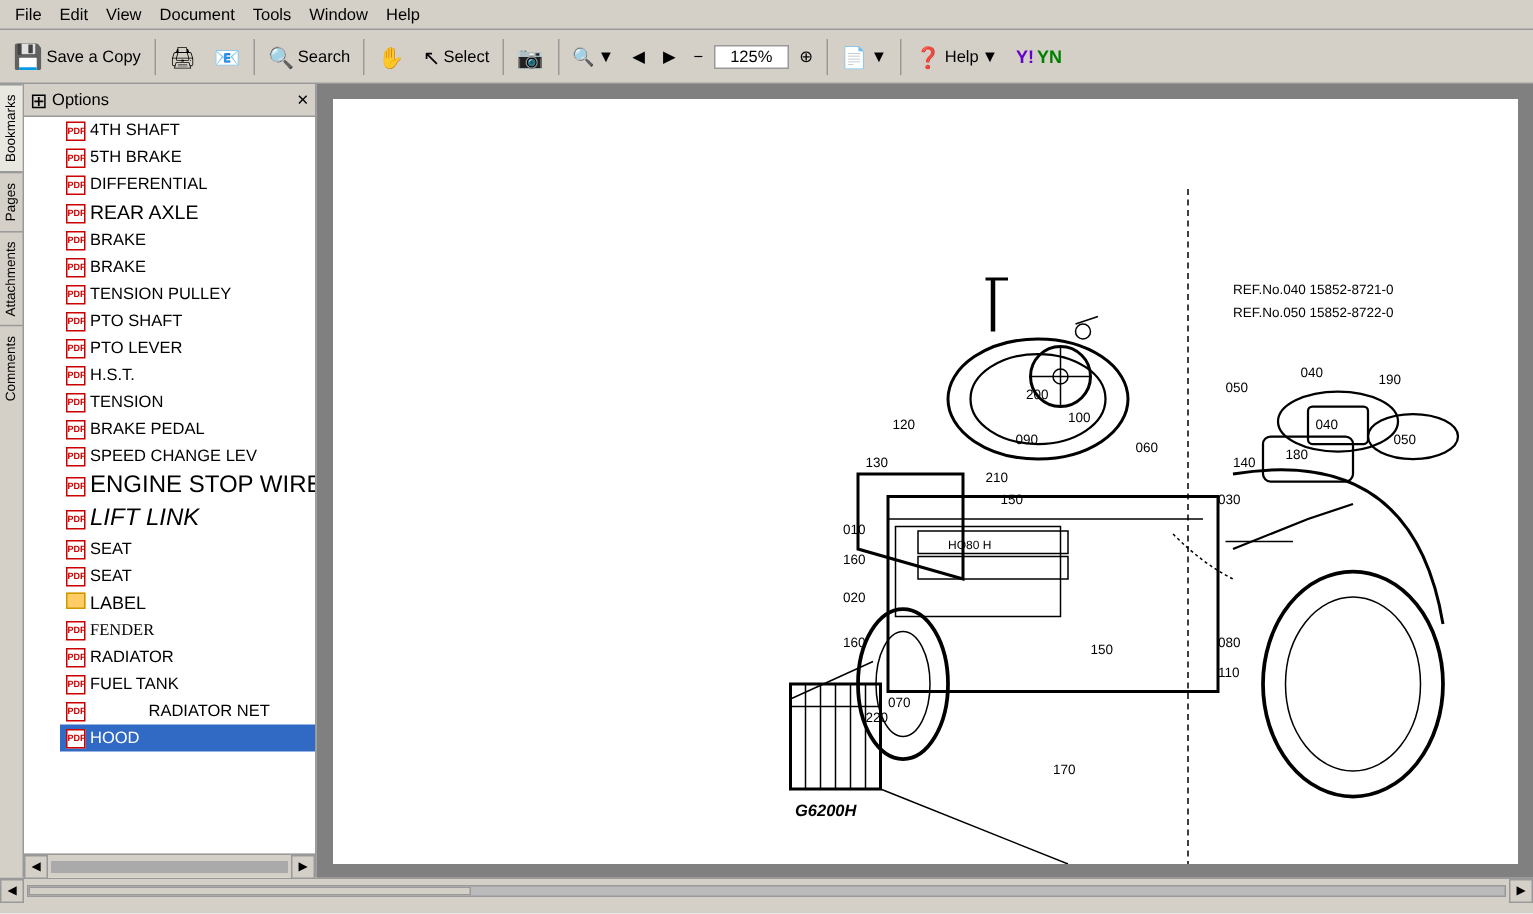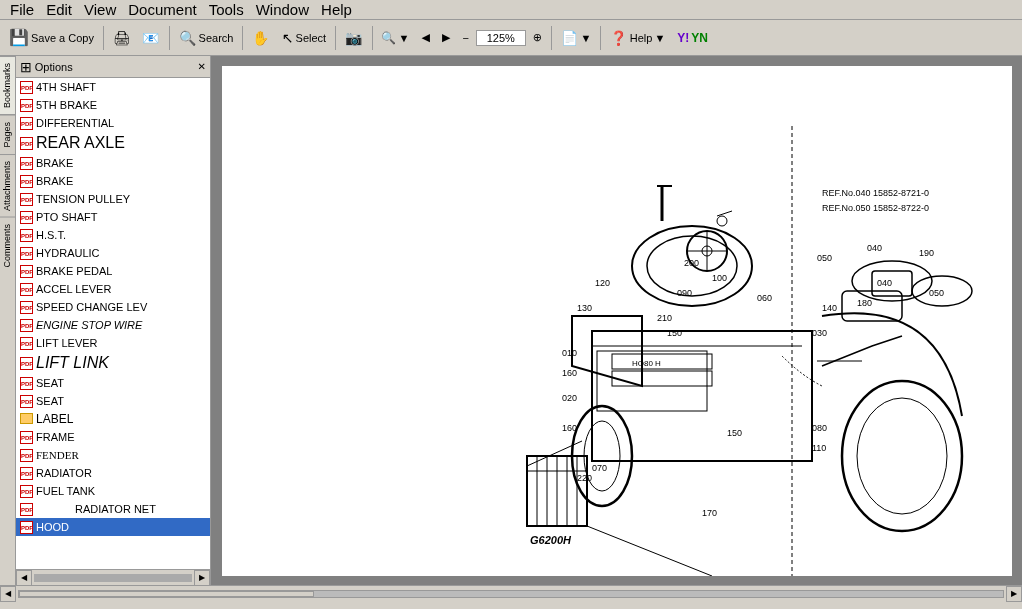--- a/index.html
+++ b/index.html
@@ -1,33 +1,33 @@
 <!DOCTYPE html>
 <html><head>
   <meta charset="utf-8">
   <style>
     * { margin: 0; padding: 0; box-sizing: border-box; }
     body { width: 1022px; height: 609px; overflow: hidden; font-family: Arial, sans-serif; font-size: 12px; background: #d4d0c8; }
 
     
     .menu-bar { background: #d4d0c8; border-bottom: 1px solid #999; display: flex; align-items: center; padding: 2px 4px; height: 20px; }
-    .menu-item { padding: 1px 6px; font-size: 15px; cursor: default; }
+    .menu-item { padding: 1px 6px; font-size: 11px; cursor: default; }
 
     
     .toolbar { background: #d4d0c8; border-bottom: 1px solid #999; display: flex; align-items: center; padding: 2px 4px; height: 36px; gap: 2px; }
     .toolbar-btn { background: #d4d0c8; border: 1px solid transparent; padding: 2px 4px; cursor: pointer; display: flex; align-items: center; gap: 2px; font-size: 11px; height: 28px; }
     .toolbar-separator { width: 1px; background: #999; height: 24px; margin: 0 2px; }
     .toolbar-input { border: 1px solid #999; padding: 1px 3px; font-size: 11px; width: 50px; text-align: center; background: white; }
 
     
     .main-layout { display: flex; height: calc(609px - 80px); }
 
     
     .sidebar { width: 195px; background: white; border-right: 1px solid #999; display: flex; flex-direction: column; }
-    .sidebar-list { flex: 1; overflow-y: auto; overflow-x: hidden; }
+    .sidebar-list { flex: 1; overflow-y: auto; overflow-x: hidden; margin-left: 24px; }
     .sidebar-list::-webkit-scrollbar { width: 10px; }
     .sidebar-list::-webkit-scrollbar-track { background: #d4d0c8; }
     .sidebar-list::-webkit-scrollbar-thumb { background: #999; }
     .sidebar-item { display: flex; align-items: center; padding: 2px 4px; cursor: pointer; font-size: 11px; white-space: nowrap; overflow: hidden; }
     .sidebar-item.selected { background: #316ac5; color: white; }
 
     
     .content-area { flex: 1; background: #808080; display: flex; align-items: center; justify-content: center; overflow: hidden; position: relative; }
     .document-page { background: white; width: 790px; height: 510px; position: relative; overflow: hidden; }
 
@@ -144,85 +144,77 @@
         <div class="sidebar-item">
           <span><span style="display:inline-block;width:13px;height:13px;background:white;border:1px solid #cc0000;font-size:6px;color:#cc0000;font-weight:bold;text-align:center;line-height:13px;margin-right:3px;">PDF</span></span>
           <span style="font-size: 11px;">5TH BRAKE</span>
         </div>
         <div class="sidebar-item">
           <span><span style="display:inline-block;width:13px;height:13px;background:white;border:1px solid #cc0000;font-size:6px;color:#cc0000;font-weight:bold;text-align:center;line-height:13px;margin-right:3px;">PDF</span></span>
           <span style="font-size: 11px;">DIFFERENTIAL</span>
         </div>
         <div class="sidebar-item">
           <span><span style="display:inline-block;width:13px;height:13px;background:white;border:1px solid #cc0000;font-size:6px;color:#cc0000;font-weight:bold;text-align:center;line-height:13px;margin-right:3px;">PDF</span></span>
-          <span style="font-size: 16px;">REAR AXLE</span>
+          <span style="font-size: 13px;">REAR AXLE</span>
         </div>
         <div class="sidebar-item">
           <span><span style="display:inline-block;width:13px;height:13px;background:white;border:1px solid #cc0000;font-size:6px;color:#cc0000;font-weight:bold;text-align:center;line-height:13px;margin-right:3px;">PDF</span></span>
           <span style="font-size: 11px;">BRAKE</span>
         </div>
         <div class="sidebar-item">
           <span><span style="display:inline-block;width:13px;height:13px;background:white;border:1px solid #cc0000;font-size:6px;color:#cc0000;font-weight:bold;text-align:center;line-height:13px;margin-right:3px;">PDF</span></span>
           <span style="font-size: 11px;">BRAKE</span>
         </div>
         <div class="sidebar-item">
           <span><span style="display:inline-block;width:13px;height:13px;background:white;border:1px solid #cc0000;font-size:6px;color:#cc0000;font-weight:bold;text-align:center;line-height:13px;margin-right:3px;">PDF</span></span>
           <span style="font-size: 11px;">TENSION PULLEY</span>
         </div>
         <div class="sidebar-item">
           <span><span style="display:inline-block;width:13px;height:13px;background:white;border:1px solid #cc0000;font-size:6px;color:#cc0000;font-weight:bold;text-align:center;line-height:13px;margin-right:3px;">PDF</span></span>
           <span style="font-size: 11px;">PTO SHAFT</span>
         </div>
         <div class="sidebar-item">
           <span><span style="display:inline-block;width:13px;height:13px;background:white;border:1px solid #cc0000;font-size:6px;color:#cc0000;font-weight:bold;text-align:center;line-height:13px;margin-right:3px;">PDF</span></span>
+          <span style="font-size: 11px;">PTO LEVER</span>
+        </div>
+        <div class="sidebar-item">
+          <span><span style="display:inline-block;width:13px;height:13px;background:white;border:1px solid #cc0000;font-size:6px;color:#cc0000;font-weight:bold;text-align:center;line-height:13px;margin-right:3px;">PDF</span></span>
           <span style="font-size: 11px;">H.S.T.</span>
         </div>
         <div class="sidebar-item">
           <span><span style="display:inline-block;width:13px;height:13px;background:white;border:1px solid #cc0000;font-size:6px;color:#cc0000;font-weight:bold;text-align:center;line-height:13px;margin-right:3px;">PDF</span></span>
-          <span style="font-size: 11px;">HYDRAULIC</span>
+          <span style="font-size: 11px;">TENSION</span>
         </div>
         <div class="sidebar-item">
           <span><span style="display:inline-block;width:13px;height:13px;background:white;border:1px solid #cc0000;font-size:6px;color:#cc0000;font-weight:bold;text-align:center;line-height:13px;margin-right:3px;">PDF</span></span>
           <span style="font-size: 11px;">BRAKE PEDAL</span>
         </div>
         <div class="sidebar-item">
           <span><span style="display:inline-block;width:13px;height:13px;background:white;border:1px solid #cc0000;font-size:6px;color:#cc0000;font-weight:bold;text-align:center;line-height:13px;margin-right:3px;">PDF</span></span>
-          <span style="font-size: 11px;">ACCEL LEVER</span>
-        </div>
-        <div class="sidebar-item">
-          <span><span style="display:inline-block;width:13px;height:13px;background:white;border:1px solid #cc0000;font-size:6px;color:#cc0000;font-weight:bold;text-align:center;line-height:13px;margin-right:3px;">PDF</span></span>
           <span style="font-size: 11px;">SPEED CHANGE LEV</span>
         </div>
         <div class="sidebar-item">
           <span><span style="display:inline-block;width:13px;height:13px;background:white;border:1px solid #cc0000;font-size:6px;color:#cc0000;font-weight:bold;text-align:center;line-height:13px;margin-right:3px;">PDF</span></span>
-          <span style="font-size: 11px; font-style: italic;">ENGINE STOP WIRE</span>
-        </div>
-        <div class="sidebar-item">
-          <span><span style="display:inline-block;width:13px;height:13px;background:white;border:1px solid #cc0000;font-size:6px;color:#cc0000;font-weight:bold;text-align:center;line-height:13px;margin-right:3px;">PDF</span></span>
-          <span style="font-size: 11px;">LIFT LEVER</span>
+          <span style="font-size: 16px;">ENGINE STOP WIRE</span>
         </div>
         <div class="sidebar-item">
           <span><span style="display:inline-block;width:13px;height:13px;background:white;border:1px solid #cc0000;font-size:6px;color:#cc0000;font-weight:bold;text-align:center;line-height:13px;margin-right:3px;">PDF</span></span>
           <span style="font-size: 16px; font-style: italic;">LIFT LINK</span>
         </div>
         <div class="sidebar-item">
           <span><span style="display:inline-block;width:13px;height:13px;background:white;border:1px solid #cc0000;font-size:6px;color:#cc0000;font-weight:bold;text-align:center;line-height:13px;margin-right:3px;">PDF</span></span>
           <span style="font-size: 11px;">SEAT</span>
         </div>
         <div class="sidebar-item">
           <span><span style="display:inline-block;width:13px;height:13px;background:white;border:1px solid #cc0000;font-size:6px;color:#cc0000;font-weight:bold;text-align:center;line-height:13px;margin-right:3px;">PDF</span></span>
           <span style="font-size: 11px;">SEAT</span>
         </div>
         <div class="sidebar-item">
           <span><span style="display:inline-block;width:13px;height:11px;background:#ffcc66;border:1px solid #cc9900;margin-right:3px;"></span></span>
           <span style="font-size: 12px;">LABEL</span>
-        </div>
-        <div class="sidebar-item">
-          <span><span style="display:inline-block;width:13px;height:13px;background:white;border:1px solid #cc0000;font-size:6px;color:#cc0000;font-weight:bold;text-align:center;line-height:13px;margin-right:3px;">PDF</span></span>
-          <span style="font-size: 11px;">FRAME</span>
         </div>
         <div class="sidebar-item">
           <span><span style="display:inline-block;width:13px;height:13px;background:white;border:1px solid #cc0000;font-size:6px;color:#cc0000;font-weight:bold;text-align:center;line-height:13px;margin-right:3px;">PDF</span></span>
           <span style="font-size: 11px; font-family: Liberation Serif, serif;">FENDER</span>
         </div>
         <div class="sidebar-item">
           <span><span style="display:inline-block;width:13px;height:13px;background:white;border:1px solid #cc0000;font-size:6px;color:#cc0000;font-weight:bold;text-align:center;line-height:13px;margin-right:3px;">PDF</span></span>
           <span style="font-size: 11px;">RADIATOR</span>
         </div>
         <div class="sidebar-item">

